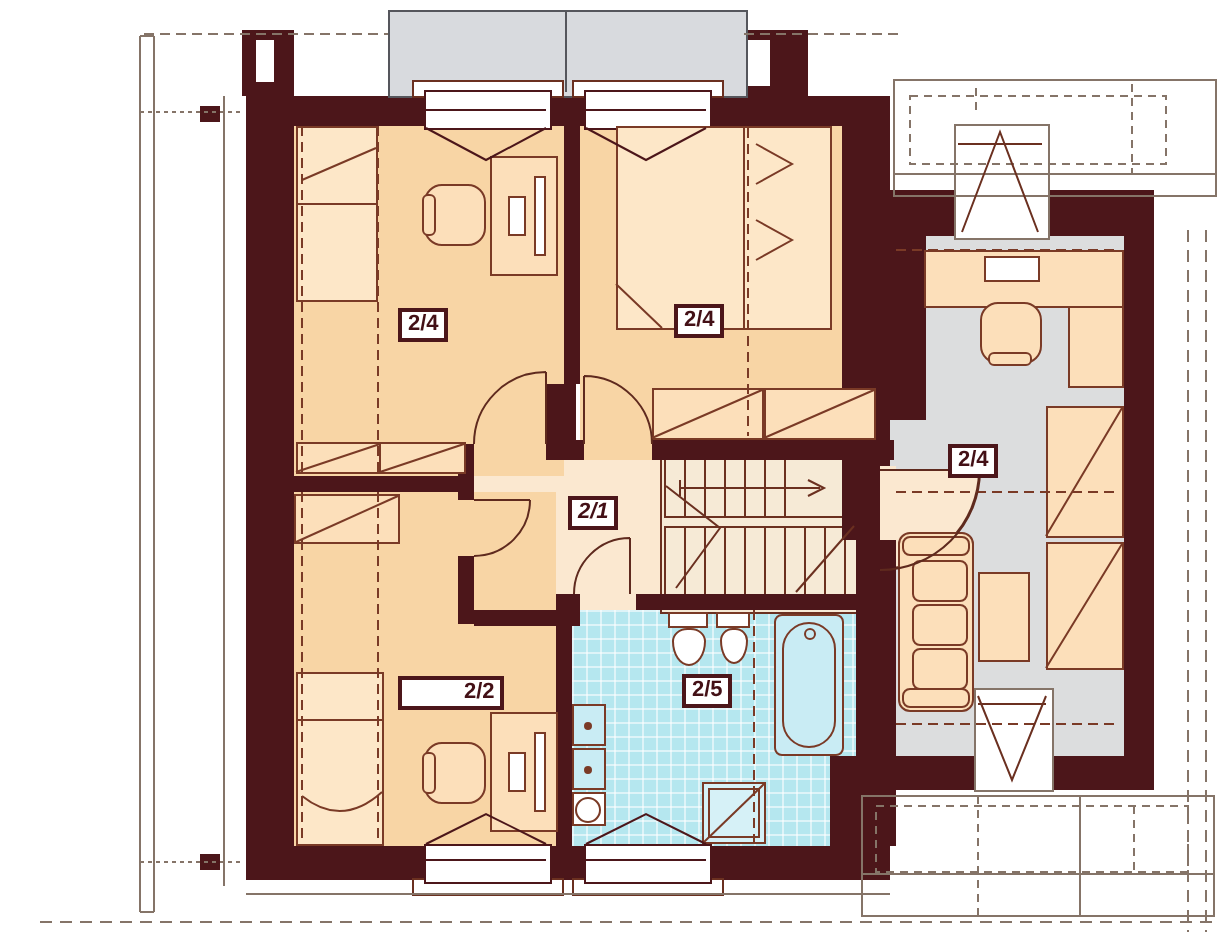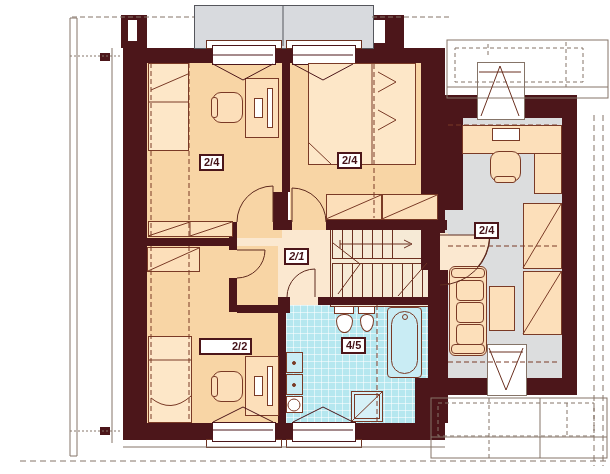--- a/index.html
+++ b/index.html
@@ -205,16 +205,16 @@
       <circle cx="294" cy="363" r="1.5" fill="#7a3a26"></circle>
       <circle cx="294" cy="385" r="1.5" fill="#7a3a26"></circle>
       <circle cx="405" cy="317" r="2.5"></circle>
     </g>
   </svg>
 
   <div class="rlabel" style="left:284px;top:248px;font-style:italic;">2/1</div>
   <div class="rlabel" style="left:199px;top:338px;padding-left:31px;">2/2</div>
   <div class="rlabel" style="left:199px;top:154px;">2/4</div>
   <div class="rlabel" style="left:337px;top:152px;">2/4</div>
-  <div class="rlabel" style="left:341px;top:337px;">4/5</div>
+  <div class="rlabel" style="left:341px;top:337px;">2/5</div>
   <div class="rlabel" style="left:474px;top:222px;">2/4</div>
 
 </div>
 
 </body></html>

